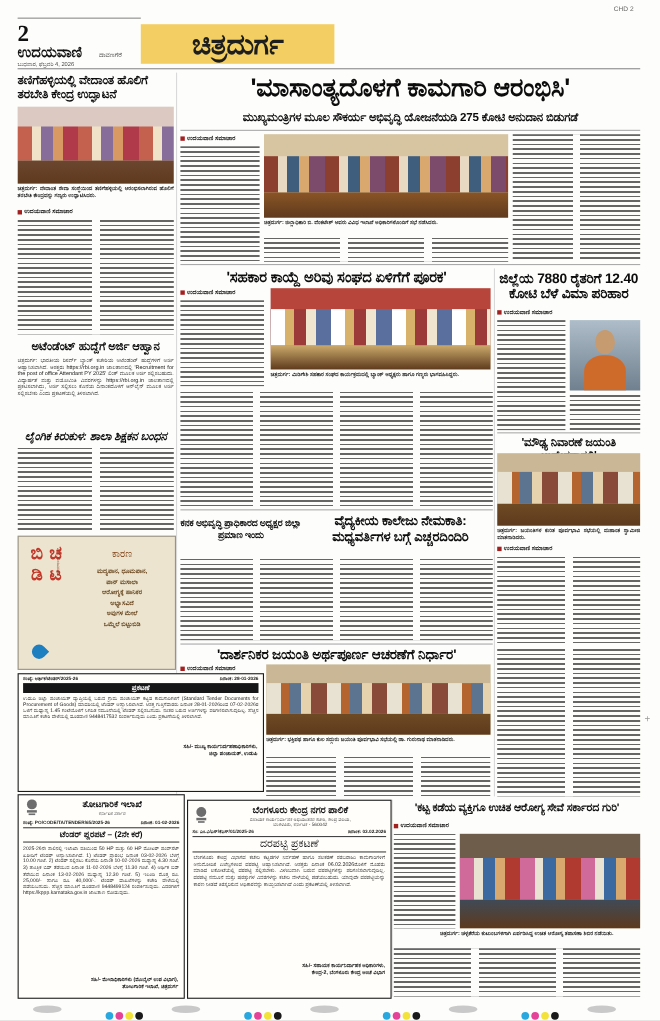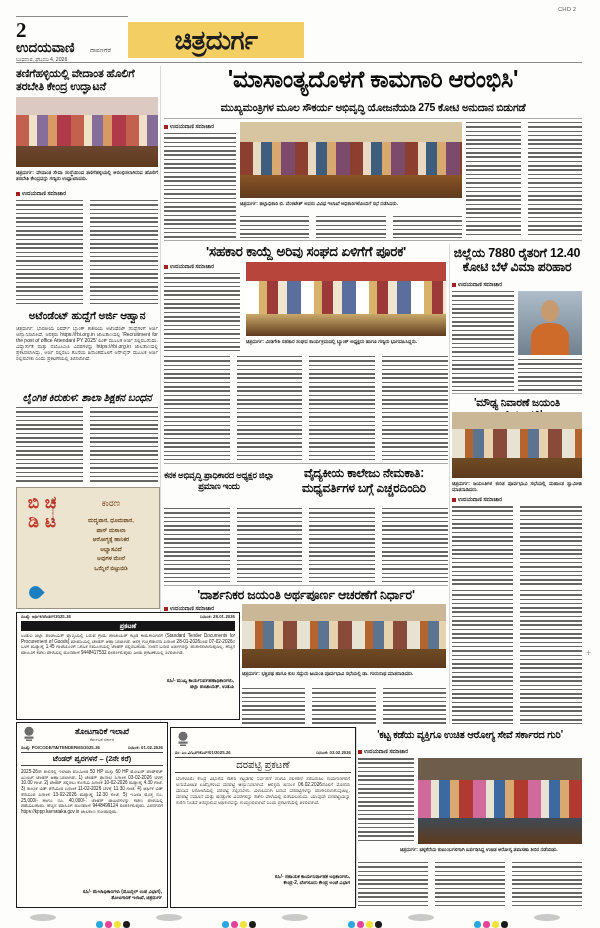--- a/index.html
+++ b/index.html
@@ -121,21 +121,21 @@
         </svg>
       <div style="flex:1;">
         <div class="nb-org" style="font-size:8px;">ತೋಟಗಾರಿಕೆ ಇಲಾಖೆ</div>
         <div class="nb-addr">ಕರ್ನಾಟಕ ಸರ್ಕಾರ</div>
       </div>
     </div>
     <div class="nb-meta" style="padding:1px 4px;">
       <span>ಸಂಖ್ಯೆ: PO/CODE/TA/TENDER/65/2025-26</span>
       <span>ದಿನಾಂಕ: 01-02-2026</span>
     </div>
-    <div style="font-size:7.5px;font-weight:bold;text-align:center;border-top:1px solid #444;border-bottom:1px solid #444;margin:1px 4px;padding:1px 0;">ಟೆಂಡರ್ ಪ್ವರಗಳನೆ – (2ನೇ ಕರೆ)</div>
+    <div style="font-size:7.5px;font-weight:bold;text-align:center;border-top:1px solid #444;border-bottom:1px solid #444;margin:1px 4px;padding:1px 0;">ಟೆಂಡರ್ ಪ್ದರಪಟೆ – (2ನೇ ಕರೆ)</div>
     <div class="tiny" style="padding:2px 4px;height:118px;overflow:hidden;">2025-26ನೇ ಸಾಲಿನಲ್ಲಿ ಇಲಾಖಾ ವತಿಯಿಂದ 50 HP ಮತ್ತು 60 HP ಮೋಟರ್ ಪಂಪ್‌ಸೆಟ್ ಖರೀದಿಗೆ ಟೆಂಡರ್ ಆಹ್ವಾನಿಸಲಾಗಿದೆ. 1) ಟೆಂಡರ್ ಪ್ರಾರಂಭ ದಿನಾಂಕ 03-02-2026 ಬೆಳಗ್ಗೆ 10.00 ಗಂಟೆ. 2) ಟೆಂಡರ್ ಸಲ್ಲಿಸಲು ಕೊನೆಯ ದಿನಾಂಕ 10-02-2026 ಮಧ್ಯಾಹ್ನ 4.30 ಗಂಟೆ. 3) ತಾಂತ್ರಿಕ ಬಿಡ್ ತೆರೆಯುವ ದಿನಾಂಕ 11-02-2026 ಬೆಳಗ್ಗೆ 11.30 ಗಂಟೆ. 4) ಆರ್ಥಿಕ ಬಿಡ್ ತೆರೆಯುವ ದಿನಾಂಕ 13-02-2026 ಮಧ್ಯಾಹ್ನ 12.30 ಗಂಟೆ. 5) ಇಎಂಡಿ ಮೊತ್ತ ರೂ. 25,000/- ಹಾಗೂ ರೂ. 40,000/-. ಟೆಂಡರ್ ದಾಖಲೆಗಳನ್ನು ಕಚೇರಿ ವೇಳೆಯಲ್ಲಿ ಪಡೆಯಬಹುದು. ಹೆಚ್ಚಿನ ಮಾಹಿತಿಗೆ ದೂರವಾಣಿ 9448499124 ಸಂಪರ್ಕಿಸುವುದು. ವಿವರಗಳಿಗೆ https://kppp.karnataka.gov.in ಜಾಲತಾಣ ನೋಡುವುದು.</div>
     <div class="nb-sign" style="padding:0 5px;">
       <div>ಸಹಿ/- ಮೇಲಾಧಿಕಾರಿಗಳು (ಮೊಬೈಲ್ ಉಪ ವಿಭಾಗ),</div>
       <div>ತೋಟಗಾರಿಕೆ ಇಲಾಖೆ, ಚಿತ್ರದುರ್ಗ</div>
     </div>
   </div>
 
   <div class="abs hl nowrap" style="left:164px;top:66px;width:418px;font-size:23px;">'ಮಾಸಾಂತ್ಯದೊಳಗೆ ಕಾಮಗಾರಿ ಆರಂಭಿಸಿ'</div>
   <div class="abs hl nowrap" style="left:164px;top:101px;width:418px;font-size:10.5px;">ಮುಖ್ಯಮಂತ್ರಿಗಳ ಮೂಲ ಸೌಕರ್ಯ ಅಭಿವೃದ್ಧಿ ಯೋಜನೆಯಡಿ 275 ಕೋಟಿ ಅನುದಾನ ಬಿಡುಗಡೆ</div>
   <div class="abs rule" style="left:164px;top:118px;width:418px;background:#aaa;"></div>
@@ -180,20 +180,25 @@
   <div class="abs cap" style="left:242px;top:670px;width:204px;">ಚಿತ್ರದುರ್ಗ: ಭಕ್ತಿಪಥ ಹಾಗೂ ಕುಲ ಸದ್ಗುರು ಜಯಂತಿ ಪೂರ್ವಭಾವಿ ಸಭೆಯಲ್ಲಿ ಡಾ. ಗುರುನಾಥ ಮಾತನಾಡಿದರು.</div>
   <div class="abs greek" style="left:242px;top:688px;width:204px;height:36px;--cw:63.3px;"></div>
 
   <div class="abs noticebox" style="left:170px;top:727px;width:184px;height:179px;">
     <div style="display:flex;align-items:center;gap:4px;padding:3px 4px 0 4px;">
       <svg class="emblem" width="16" height="18" viewBox="0 0 20 24">
           <circle cx="10" cy="7" r="6" fill="#6d6d6d"></circle>
           <rect x="4" y="14" width="12" height="3" fill="#6d6d6d"></rect>
           <rect x="6" y="18" width="8" height="2" fill="#6d6d6d"></rect>
         </svg>
+      <div style="flex:1;">
+        <div class="nb-org" style="font-size:8.5px;">ಬೆಂಗಳೂರು ಕೇಂದ್ರ ನಗರ ಪಾಲಿಕೆ</div>
+        <div class="nb-addr">ಸಹಾಯಕ ಕಾರ್ಯನಿರ್ವಾಹಕ ಅಭಿಯಂತರರ ಕಚೇರಿ, ಕೇಂದ್ರ ವಲಯ,</div>
+        <div class="nb-addr">ಬೆಂಗಳೂರು, ಕರ್ನಾಟಕ - 560042</div>
+      </div>
     </div>
     <div class="nb-meta" style="padding:1px 4px;">
       <span>ಸಂ: ಎಂ.ವಿ/ಎಸ್/ಕೆಎಸ್/01/2025-26</span>
       <span>ದಿನಾಂಕ: 03.02.2026</span>
     </div>
     <div style="font-size:10px;font-weight:normal;text-align:center;border-top:1px solid #444;border-bottom:1px solid #444;margin:1px 4px;padding:1px 0;">ದರಪಟ್ಟಿ ಪ್ರಕಟಣೆ</div>
     <div class="tiny" style="padding:2px 5px;height:96px;overflow:hidden;font-size:4.8px;line-height:5.9px;">ಬೆಂಗಳೂರು ಕೇಂದ್ರ ವಿಭಾಗದ ಕಚೇರಿ ಕಟ್ಟಡಗಳ ನಿರ್ವಹಣೆ ಹಾಗೂ ಸಲಕರಣೆ ಸರಬರಾಜು ಕಾಮಗಾರಿಗಳಿಗೆ ಅನುಮೋದಿತ ಏಜೆನ್ಸಿಗಳಿಂದ ದರಪಟ್ಟಿ ಆಹ್ವಾನಿಸಲಾಗಿದೆ. ಆಸಕ್ತರು ದಿನಾಂಕ 06.02.2026ರೊಳಗೆ ಮೊಹರು ಮಾಡಿದ ಲಕೋಟೆಯಲ್ಲಿ ದರಪಟ್ಟಿ ಸಲ್ಲಿಸಬೇಕು. ವಿಳಂಬವಾಗಿ ಬರುವ ದರಪಟ್ಟಿಗಳನ್ನು ಪರಿಗಣಿಸಲಾಗುವುದಿಲ್ಲ. ದರಪಟ್ಟಿ ನಮೂನೆ ಮತ್ತು ಷರತ್ತುಗಳ ವಿವರಗಳನ್ನು ಕಚೇರಿ ವೇಳೆಯಲ್ಲಿ ಪಡೆಯಬಹುದು. ಯಾವುದೇ ದರಪಟ್ಟಿಯನ್ನು ಕಾರಣ ನೀಡದೆ ತಿರಸ್ಕರಿಸುವ ಅಧಿಕಾರವನ್ನು ಕಾಯ್ದಿರಿಸಲಾಗಿದೆ ಎಂದು ಪ್ರಕಟಣೆಯಲ್ಲಿ ತಿಳಿಸಲಾಗಿದೆ.</div>
     <div class="nb-sign" style="padding:0 5px;">
       <div>ಸಹಿ/- ಸಹಾಯಕ ಕಾರ್ಯನಿರ್ವಾಹಕ ಅಧಿಕಾರಿಗಳು,</div>
       <div>ಕೇಂದ್ರ-2, ಬೆಂಗಳೂರು ಕೇಂದ್ರ ಅಂಚೆ ವಿಭಾಗ</div>

